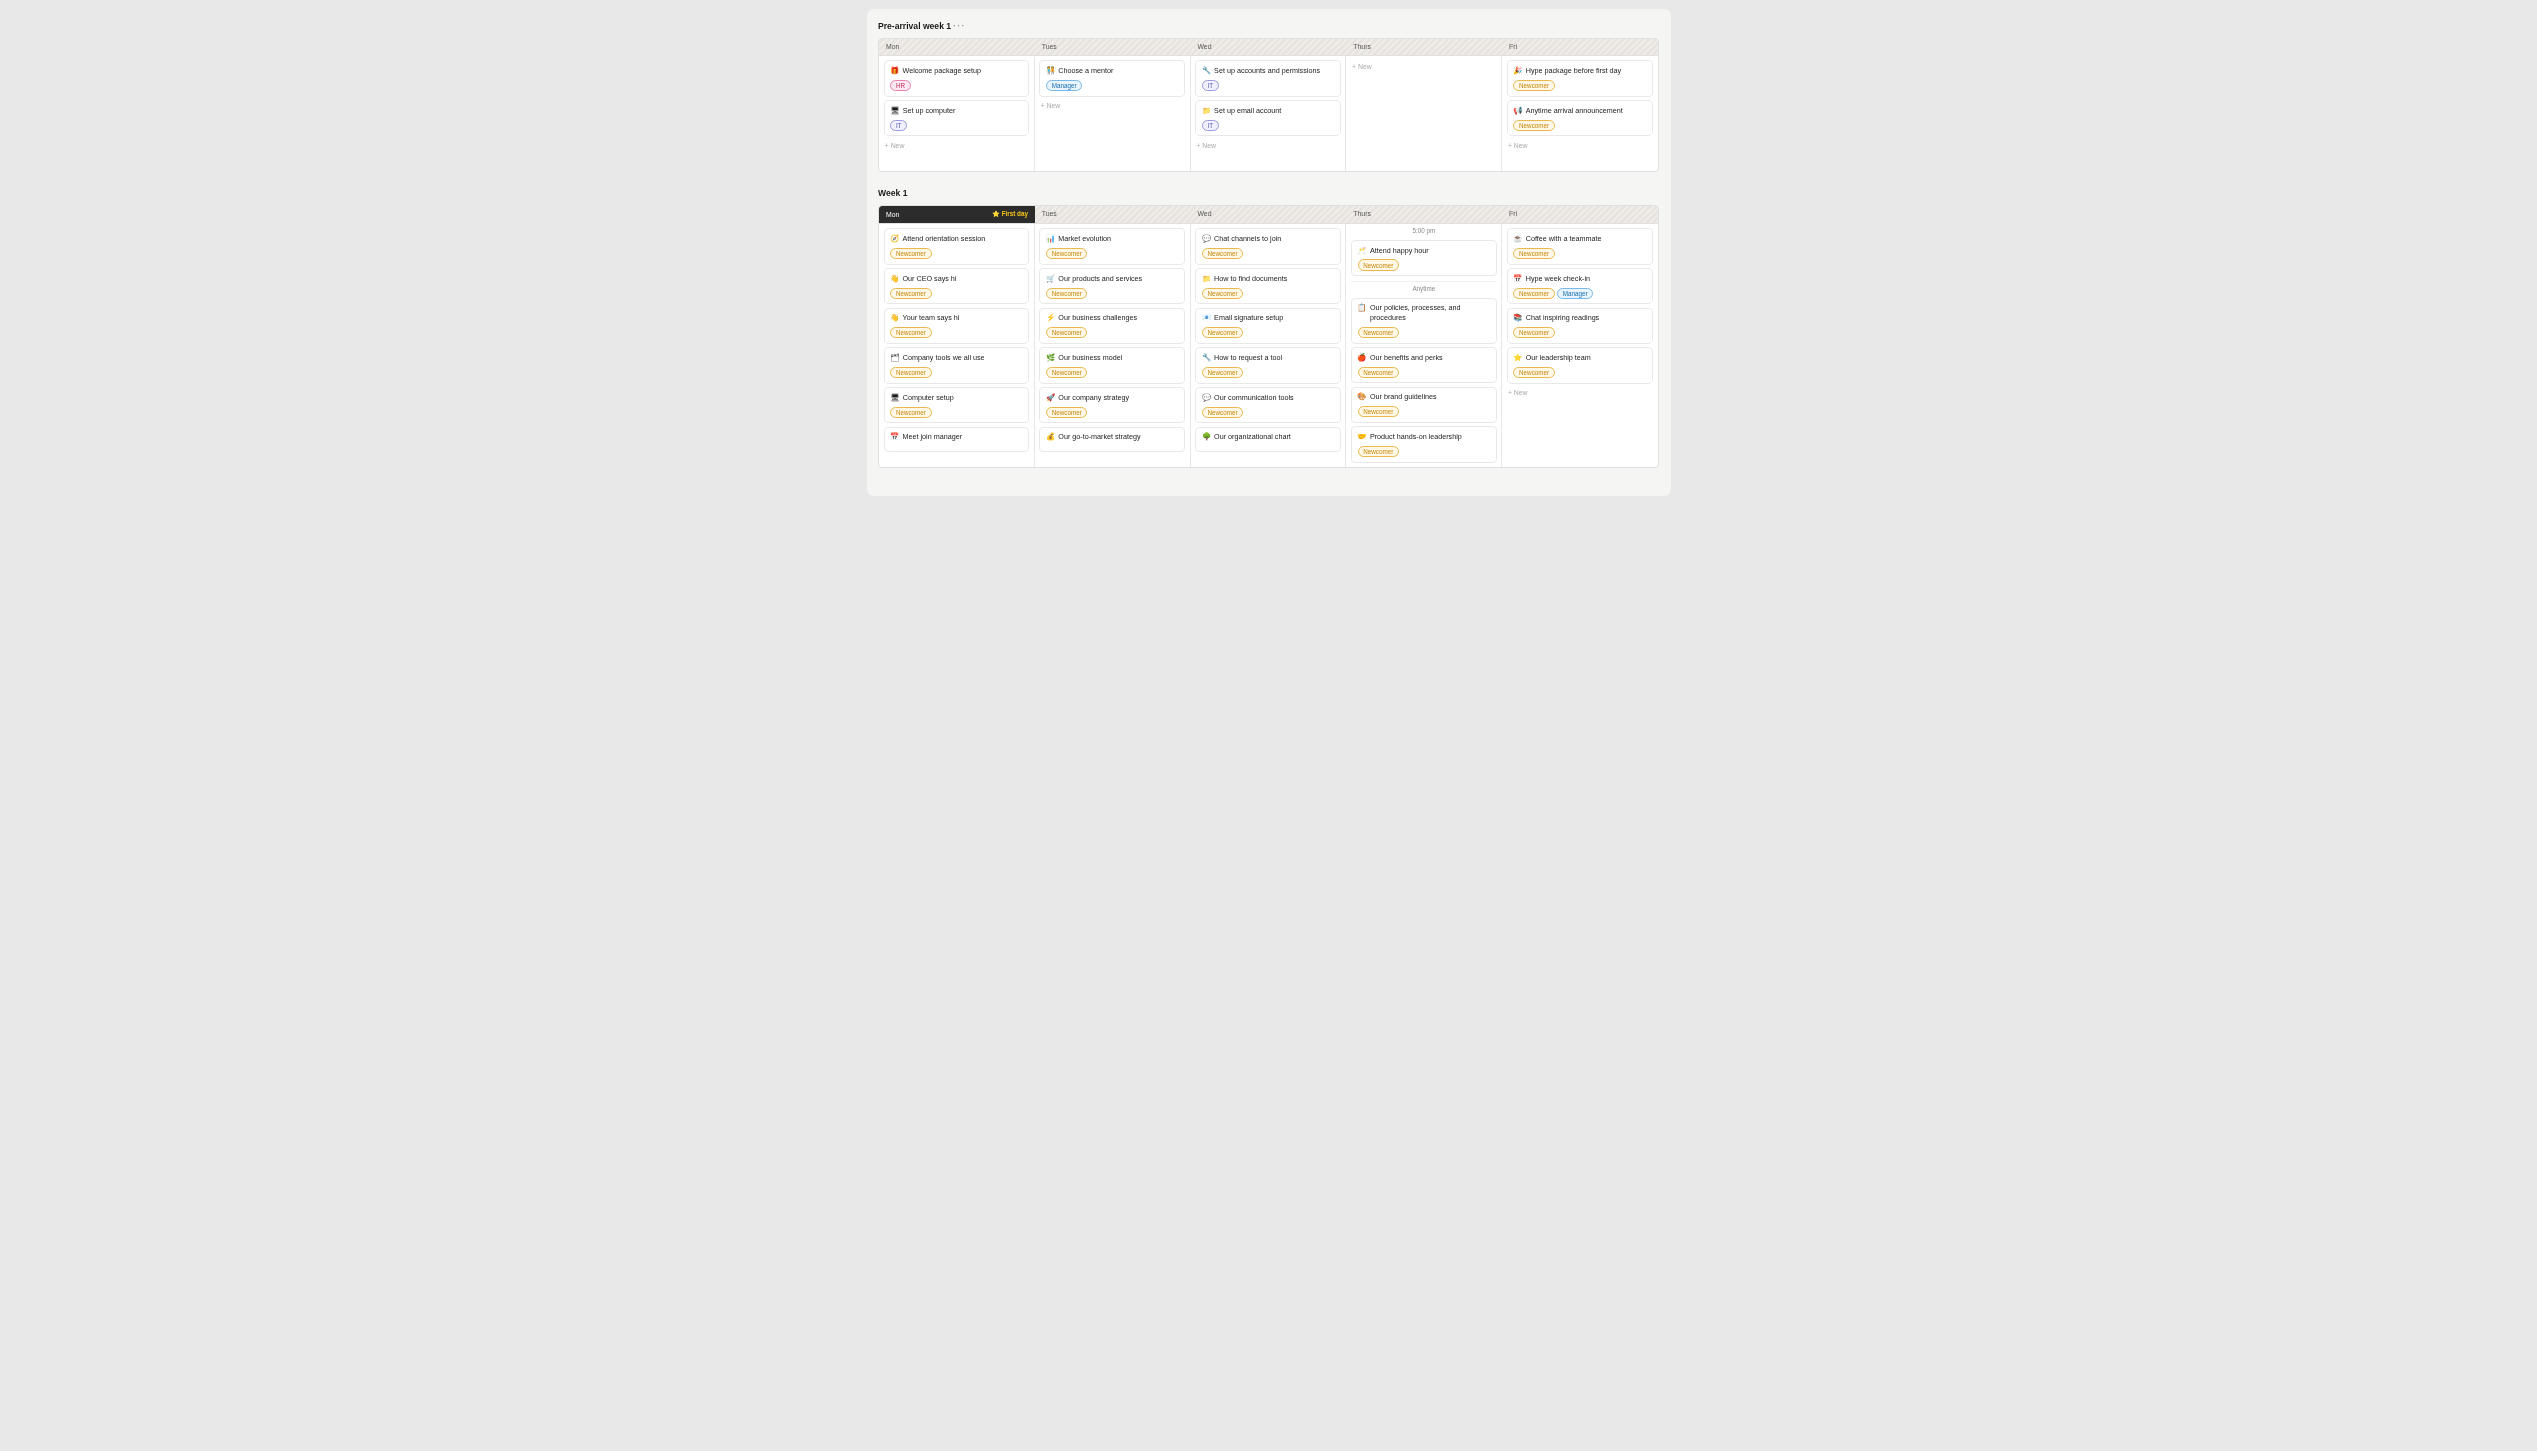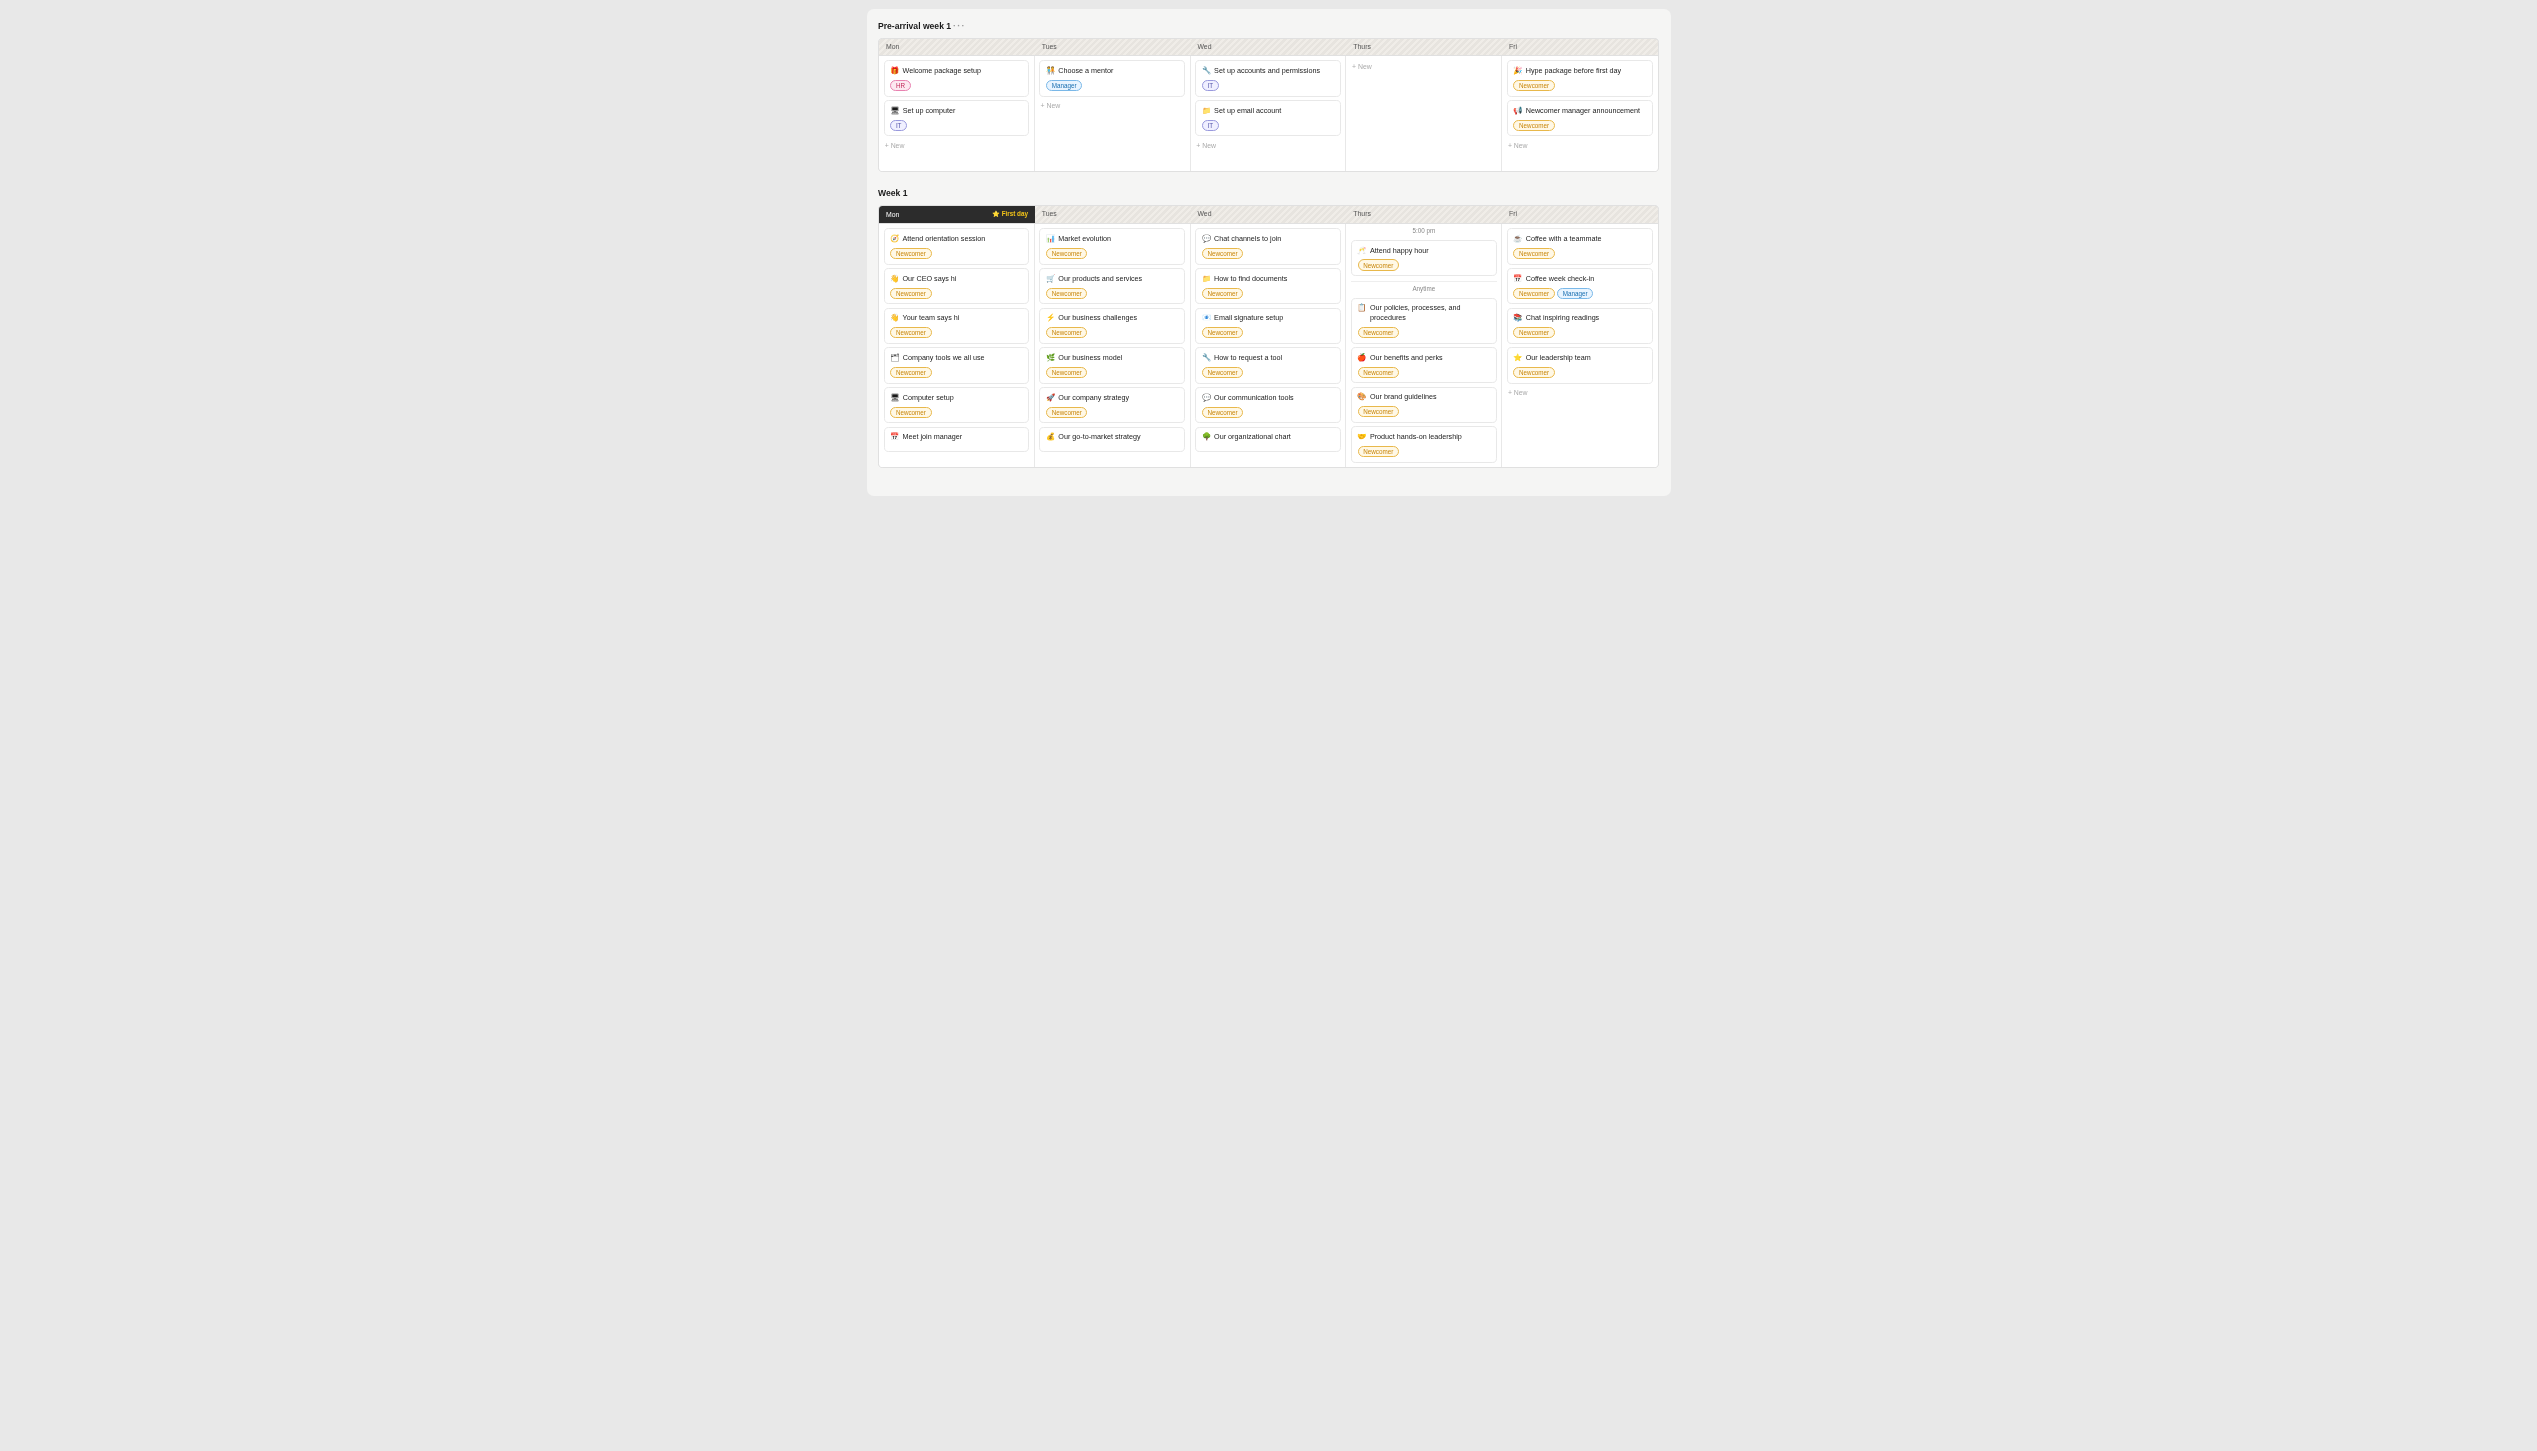--- a/index.html
+++ b/index.html
@@ -252,21 +252,21 @@
           <span class="card-emoji">🎉</span>
           <span>Hype package before first day</span>
         </div>
         <div class="tags">
           <span class="tag tag-newcomer">Newcomer</span>
         </div>
       </div>
       <div class="card">
         <div class="card-title">
           <span class="card-emoji">📢</span>
-          <span>Newcomer manager announcement</span>
+          <span>Anytime arrival announcement</span>
         </div>
         <div class="tags">
           <span class="tag tag-newcomer">Newcomer</span>
         </div>
       </div>
       <div class="new-item">+ New</div>
     </div>
   </div>
 
   <div class="section-title section-gap">
@@ -502,21 +502,21 @@
           <span class="card-emoji">☕</span>
           <span>Coffee with a teammate</span>
         </div>
         <div class="tags">
             <span class="tag tag-newcomer">Newcomer</span>
           </div>
       </div>
       <div class="card">
         <div class="card-title">
           <span class="card-emoji">📅</span>
-          <span>Coffee week check-in</span>
+          <span>Hype week check-in</span>
         </div>
         <div class="tags">
           <span class="tag tag-newcomer">Newcomer</span>
           <span class="tag tag-manager">Manager</span>
         </div>
       </div>
       <div class="card">
         <div class="card-title">
           <span class="card-emoji">📚</span>
           <span>Chat inspiring readings</span>

